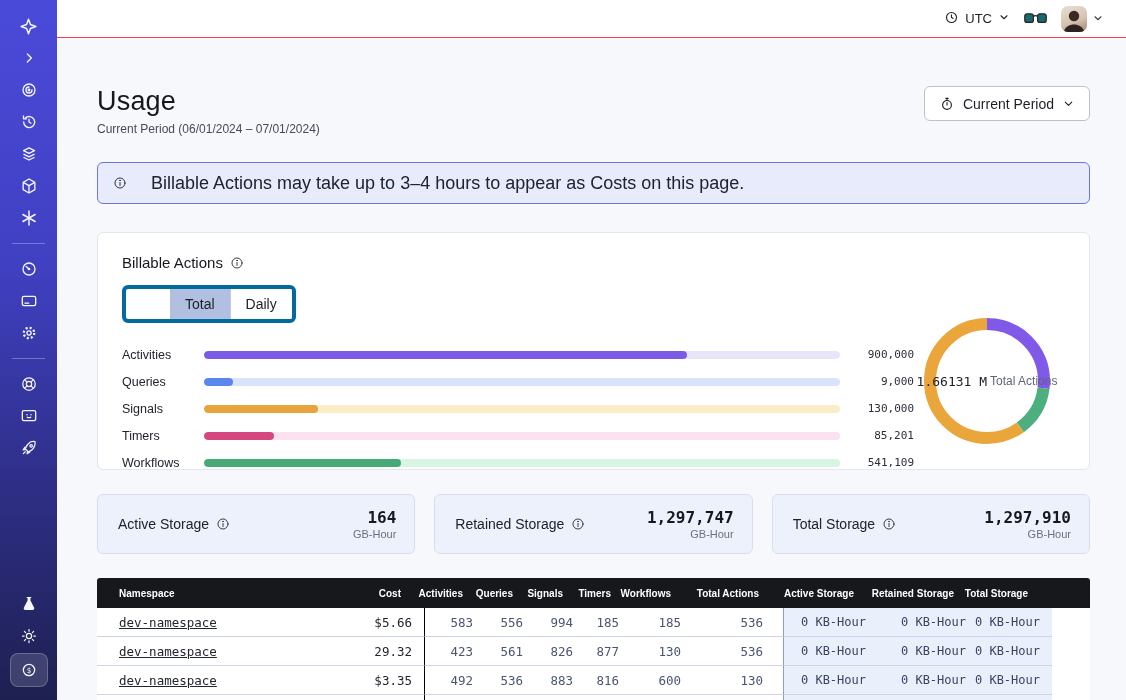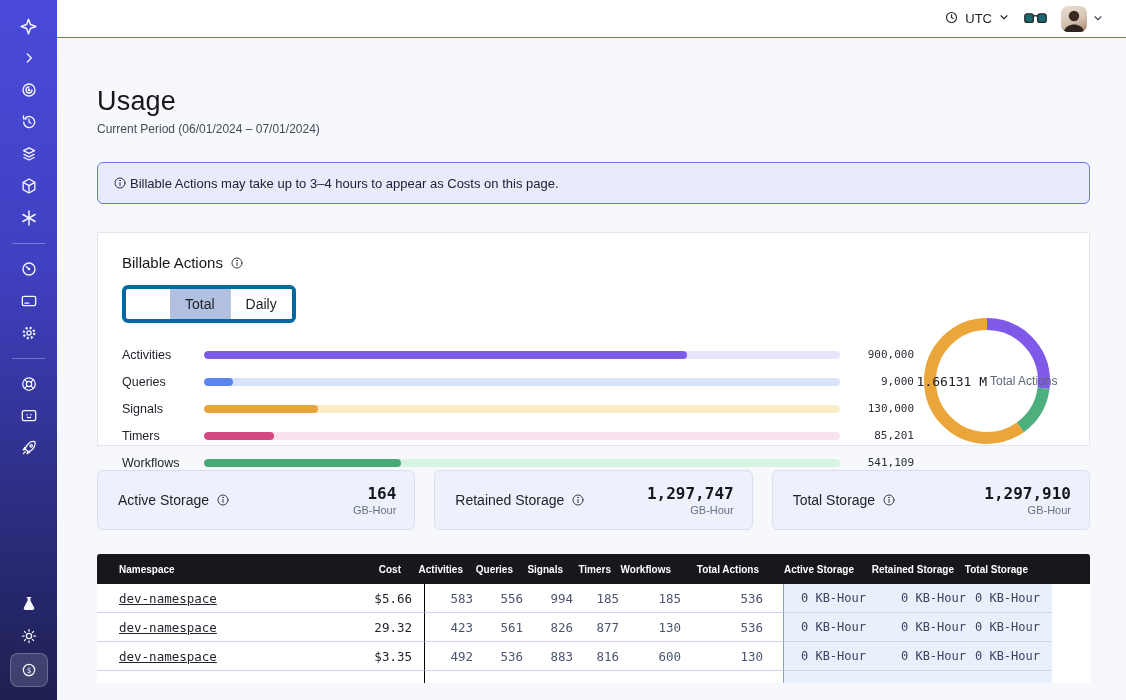--- a/index.html
+++ b/index.html
@@ -29,25 +29,25 @@
 
   
   .main { position:absolute; left:57px; top:38px; right:0; bottom:0; padding:48px 36px 0 40px; }
   .page-head { display:flex; justify-content:space-between; align-items:flex-start; }
   h1 { font-size:27px; font-weight:500; color:#16181d; line-height:30px; letter-spacing:.2px; }
   .subtitle { font-size:12px; color:#454b59; margin-top:6px; }
   .period-btn { display:flex; align-items:center; gap:8px; background:#fff; border:1px solid #bac1cf;
     border-radius:6px; height:35px; padding:0 14px; font-size:14px; color:#1c1f26; cursor:pointer; }
 
   .banner { margin-top:26px; height:42px; background:#e7ebfc; border:1px solid #6b77dd; border-radius:6px;
-    display:flex; align-items:center; gap:3px; padding:0 15px; font-size:13px; color:#21242e; }
-
-  
-  .card { margin-top:28px; background:#fff; border:1px solid #e3e6ee; border-radius:0;
-    height:214px; padding:21px 24px; position:relative; }
+    display:flex; align-items:center; gap:24px; padding:0 15px; font-size:18px; color:#21242e; }
+
+  
+  .card { margin-top:28px; background:#fff; border:1px solid #e3e6ee; border-radius:6px;
+    height:238px; padding:21px 24px; position:relative; }
   .card-title { display:flex; align-items:center; gap:7px; font-size:15px; color:#16181d; font-weight:400; }
   .segmented { display:inline-flex; margin-top:14px; border:4px solid #0369a1; border-radius:6px; overflow:hidden;padding-left:44px; }
   .seg { padding:7px 15px; font-size:14px; color:#1c1f26; background:#fff; cursor:pointer; border:none; font-family:inherit; }
   .seg.selected { background:#b1bfe0; }
   .seg + .seg { border-left:1px solid #c3cbdb; }
 
   .bars { margin-top:18px; width:792px; }
   .bar-row { display:flex; align-items:center; height:27px; }
   .bar-label { width:66px; font-size:12.5px; color:#21242c; flex:none; }
   .bar-track { flex:1; height:8px; border-radius:4px; margin:0 14px 0 16px; position:relative; overflow:hidden; }
@@ -235,20 +235,34 @@
   </div>
 </header>
 
 <main class="main">
 
   <div class="page-head">
     <div>
       <h1>Usage</h1>
       <div class="subtitle">Current Period (06/01/2024 – 07/01/2024)</div>
     </div>
+    <button class="period-btn">
+      <span style="display:flex;">
+          <svg width="16" height="16" viewBox="0 0 24 24" fill="none" stroke="#1c1f26" stroke-width="1.7" stroke-linecap="round">
+            <circle cx="12" cy="13.4" r="6.6"></circle>
+            <path d="M10.3 3.6h3.4M12 3.6v3.2M12 13.4v-3.4"></path>
+          </svg>
+        </span>
+      <span>Current Period</span>
+      <span style="display:flex;">
+          <svg width="13" height="13" viewBox="0 0 24 24" fill="none" stroke="#1c1f26" stroke-width="2" stroke-linecap="round" stroke-linejoin="round">
+            <path d="M6 9.5 12 15.5 18 9.5"></path>
+          </svg>
+        </span>
+    </button>
   </div>
 
   <div class="banner">
     <span class="info-ic">
         <svg width="14" height="14" viewBox="0 0 24 24" fill="none" stroke="#21242e" stroke-width="1.6" stroke-linecap="round">
           <circle cx="12" cy="12" r="8.6"></circle>
           <path d="M12 11v5.4"></path>
           <circle cx="12" cy="7.7" r="0.5" fill="#21242e"></circle>
         </svg>
       </span>

